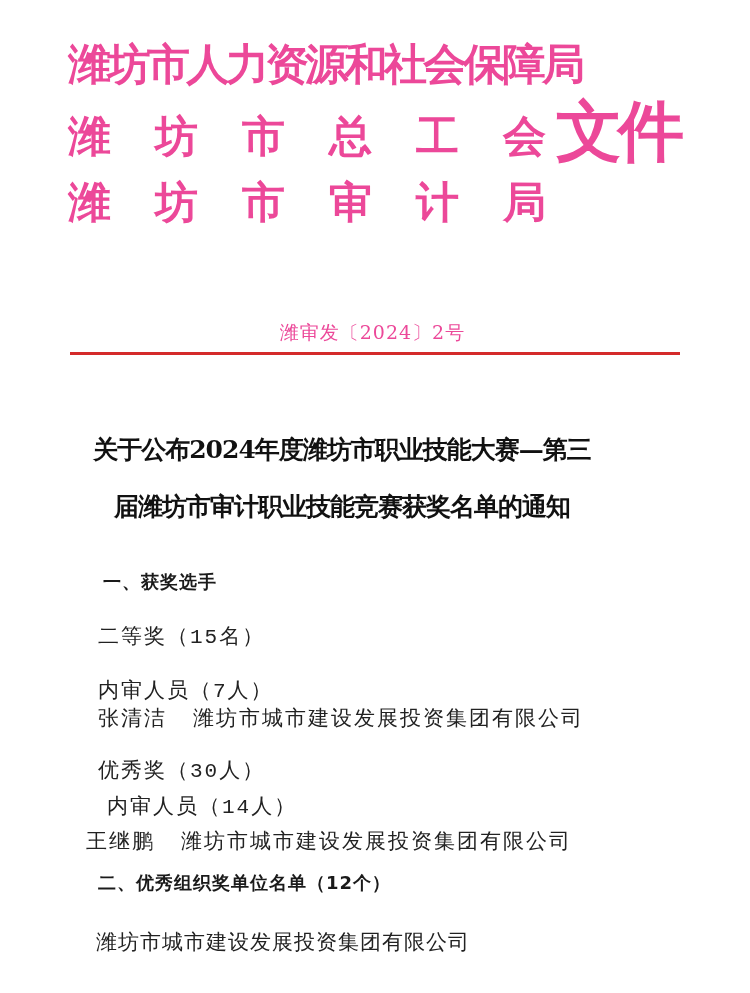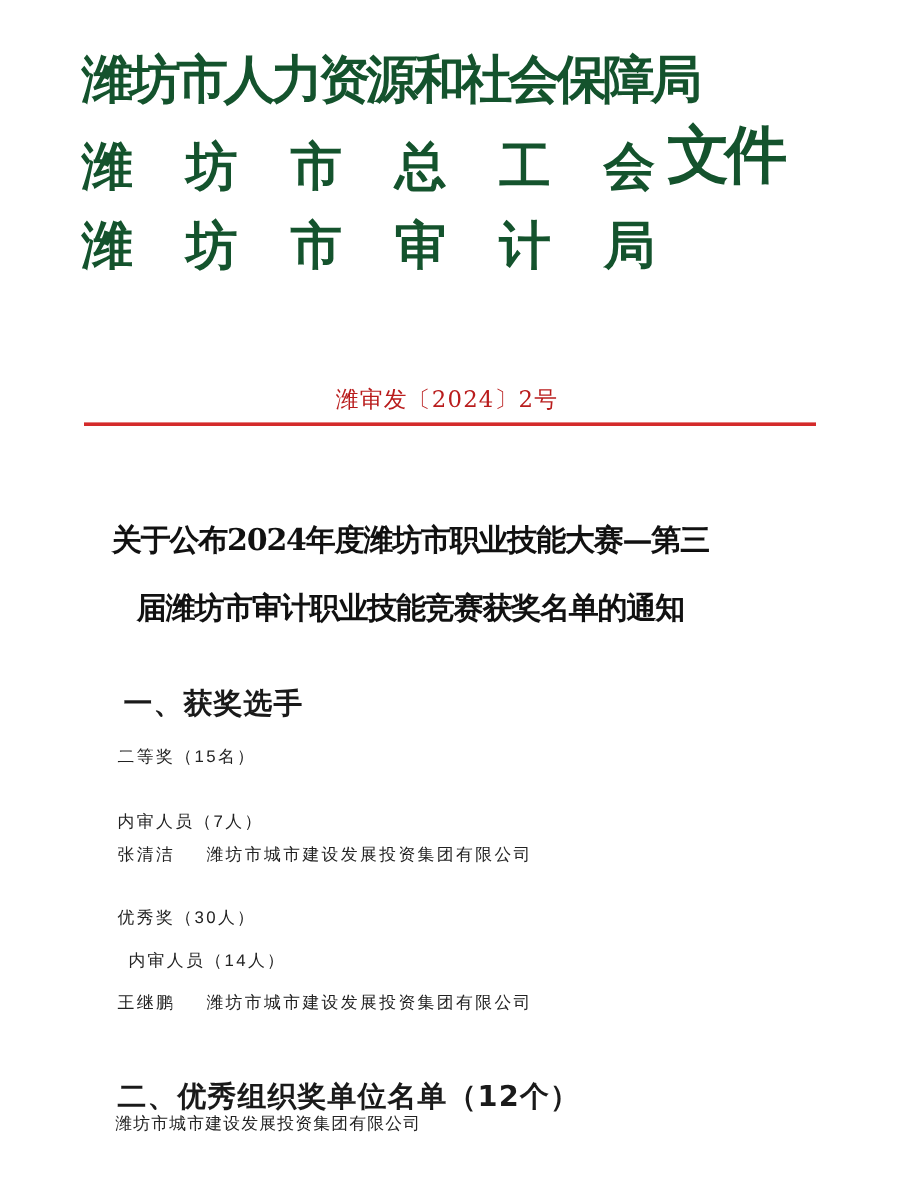--- a/index.html
+++ b/index.html
@@ -1,51 +1,51 @@
 <!DOCTYPE html>
 <html><head>
 <meta charset="utf-8">
 <style>
   html, body { margin: 0; padding: 0; background: #ffffff; }
   body { width: 750px; height: 993px; position: relative; overflow: hidden; }
   .abs { position: absolute; white-space: nowrap; }
   .red-head {
-    color: #14532d;
-    font-family: Liberation Sans, sans-serif;
+    color: #ec4899;
+    font-family: Liberation Mono, monospace;
     font-weight: bold;
     font-size: 43px;
     line-height: 1;
   }
   .hdr-line1 { left: 68px; top: 46px; letter-spacing: -3.5px; }
   .hdr-spread { left: 68px; width: 478px; display: flex; justify-content: space-between; }
   .hdr-line2 { top: 118px; }
   .hdr-line3 { top: 184px; }
-  .wenjian { left: 556px; top: 104px; font-size: 52px; letter-spacing: -4px; }
+  .wenjian { left: 556px; top: 104px; font-size: 66px; letter-spacing: -4px; }
   .docno {
     left: 0; width: 745px; text-align: center; top: 320px;
     font-family: "DejaVu Serif", "Liberation Serif", serif;
-    font-size: 19px; color: #b91c1c; letter-spacing: 1px;
+    font-size: 19px; color: #ec4899; letter-spacing: 1px;
   }
   .redline {
     left: 70px; top: 352px; width: 610px; height: 3px; background: #d42a2a;
   }
   .title {
     left: 0; width: 684px; text-align: center;
     font-family: "DejaVu Serif", "Liberation Serif", serif;
     font-weight: bold; font-size: 25px; color: #111; letter-spacing: -1px;
   }
   .title1 { top: 433px; }
   .title2 { top: 490px; }
   .body-text {
-    font-family: Liberation Sans, sans-serif;
-    font-size: 14px; color: #222; letter-spacing: 2px;
+    font-family: Liberation Mono, monospace;
+    font-size: 21px; color: #222; letter-spacing: 2px;
   }
   .section-head {
     font-family: "DejaVu Sans", "Liberation Sans", sans-serif;
-    font-weight: bold; font-size: 24px; color: #1a1a1a; letter-spacing: 1px;
+    font-weight: bold; font-size: 18px; color: #1a1a1a; letter-spacing: 1px;
   }
   .gap { display: inline-block; width: 26px; }
 </style>
 </head>
 <body>
 
 <div class="abs red-head hdr-line1">潍坊市人力资源和社会保障局</div>
 
 <div class="abs red-head hdr-spread hdr-line2">
   <span>潍</span>
@@ -76,18 +76,18 @@
 <div class="abs section-head" style="left:103px; top:570px;">一、获奖选手</div>
 
 <div class="abs body-text" style="left:98px; top:622px;">二等奖（15名）</div>
 <div class="abs body-text" style="left:98px; top:676px;">内审人员（7人）</div>
 <div class="abs body-text" style="left:98px; top:704px;text-align:center;">
   <span>张清洁</span><span class="gap"></span><span>潍坊市城市建设发展投资集团有限公司</span>
 </div>
 
 <div class="abs body-text" style="left:98px; top:756px;">优秀奖（30人）</div>
 <div class="abs body-text" style="left:107px; top:792px;">内审人员（14人）</div>
-<div class="abs body-text" style="left:98px; top:827px;">
+<div class="abs body-text" style="left:86px; top:827px;">
   <span>王继鹏</span><span class="gap"></span><span>潍坊市城市建设发展投资集团有限公司</span>
 </div>
 
-<div class="abs section-head" style="left:98px; top:871px;margin-top:27px;">二、优秀组织奖单位名单（12个）</div>
+<div class="abs section-head" style="left:98px; top:871px;">二、优秀组织奖单位名单（12个）</div>
 <div class="abs body-text" style="left:96px; top:928px; letter-spacing:1px;">潍坊市城市建设发展投资集团有限公司</div>
 
 </body></html>

